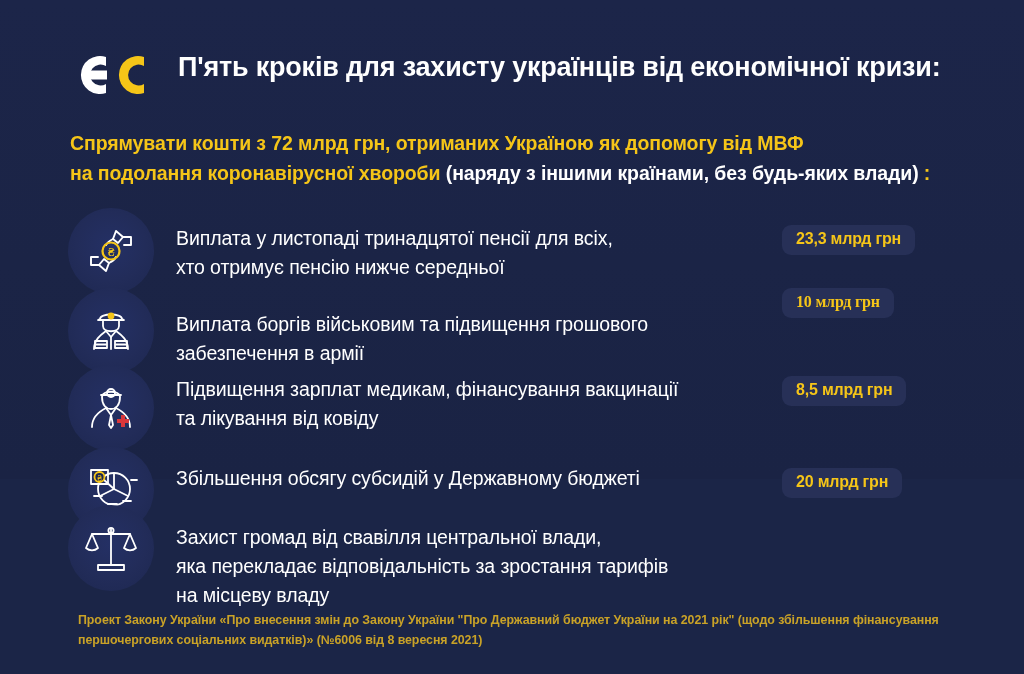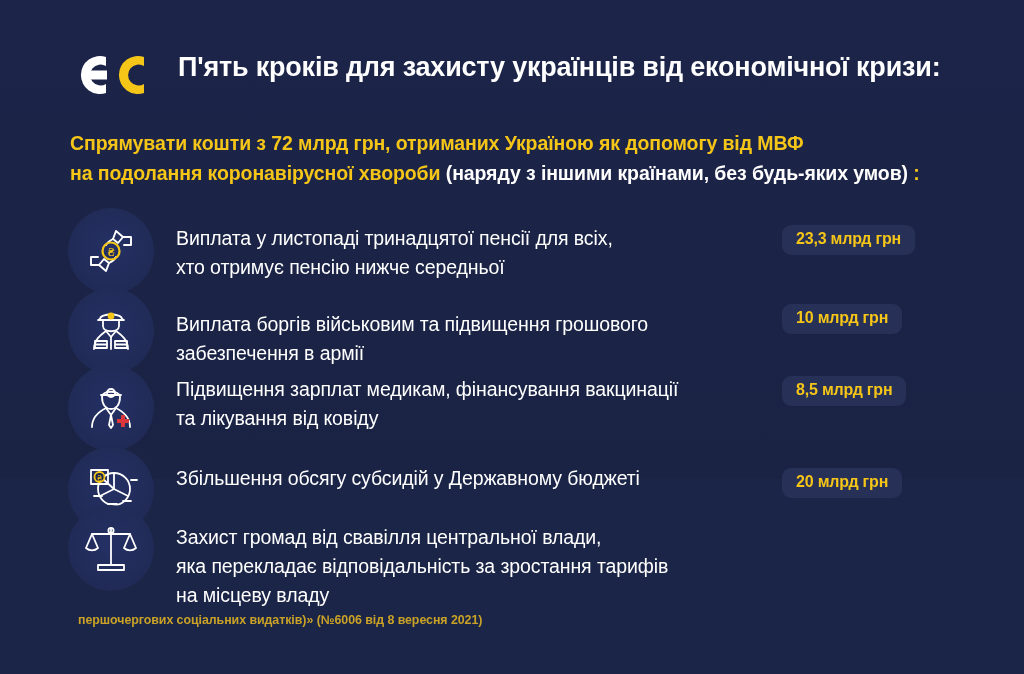--- a/index.html
+++ b/index.html
@@ -130,21 +130,21 @@
   .row-4 { top: 243px; }
   .row-5 { top: 305px; }
 
   .row-1 .row-text { top: 16px; }
   .row-2 .row-text { top: 22px; }
   .row-3 .row-text { top: 10px; }
   .row-4 .row-text { top: 21px; }
   .row-5 .row-text { top: 18px; }
 
   .row-1 .row-amount { left: 782px; top: 17px; }
-  .row-2 .row-amount { left: 782px; top: 16px; }
+  .row-2 .row-amount { left: 782px; top: 0; font-family: Liberation Serif, serif; }
   .row-3 .row-amount { left: 782px; top: 11px; }
   .row-4 .row-amount { left: 782px; top: 25px; }
 
   .row-4 .row-icon { top: 4px; }
   .row-5 .row-icon { top: 0px; }
 
   
   .footer {
     position: absolute;
     left: 78px;
@@ -177,21 +177,21 @@
           <path d="M74 11 A19 19 0 1 0 74 47 L74 38 A10.5 10.5 0 1 1 74 20 Z" fill="#f5c518"></path>
         </g>
       </svg>
     </div>
 
     <div class="title">П'ять кроків для захисту українців від економічної кризи:</div>
   </div>
 
   <div class="subtitle">
     <span class="sub-line sub-yellow">Спрямувати кошти з 72 млрд грн, отриманих Україною як допомогу від МВФ</span>
-    <span class="sub-line"><span class="sub-yellow">на подолання коронавірусної хвороби</span><span class="sub-white"> (наряду з іншими країнами, без будь-яких умов) </span><span class="sub-yellow">:</span></span>
+    <span class="sub-line"><span class="sub-yellow">на подолання коронавірусної хвороби</span><span class="sub-white"> (наряду з іншими країнами, без будь-яких влади) </span><span class="sub-yellow">:</span></span>
   </div>
 
   <div class="rows">
 
     <div class="row row-1">
       <div class="row-icon">
         <svg width="58" height="58" viewBox="0 0 58 58" aria-hidden="true">
           <g fill="none" stroke="#ffffff" stroke-width="1.9" stroke-linejoin="round" stroke-linecap="round">
             <path d="M34 9 L41 15 L36 21 L31 17 Z"></path>
             <path d="M41 15 L49 15 L49 23 L42 23"></path>
@@ -287,16 +287,17 @@
         </svg>
       </div>
       <div class="row-text">Захист громад від свавілля центральної влади,
 яка перекладає відповідальність  за зростання тарифів
 на місцеву владу</div>
     </div>
 
   </div>
 
   <div class="footer">
+    <span class="footer-line">Проект Закону України «Про внесення змін до Закону України "Про Державний бюджет України на 2021 рік" (щодо збільшення фінансування</span>
     <span class="footer-line">першочергових соціальних видатків)» (№6006 від 8 вересня 2021)</span>
   </div>
 
 </div>
 
 </body></html>

